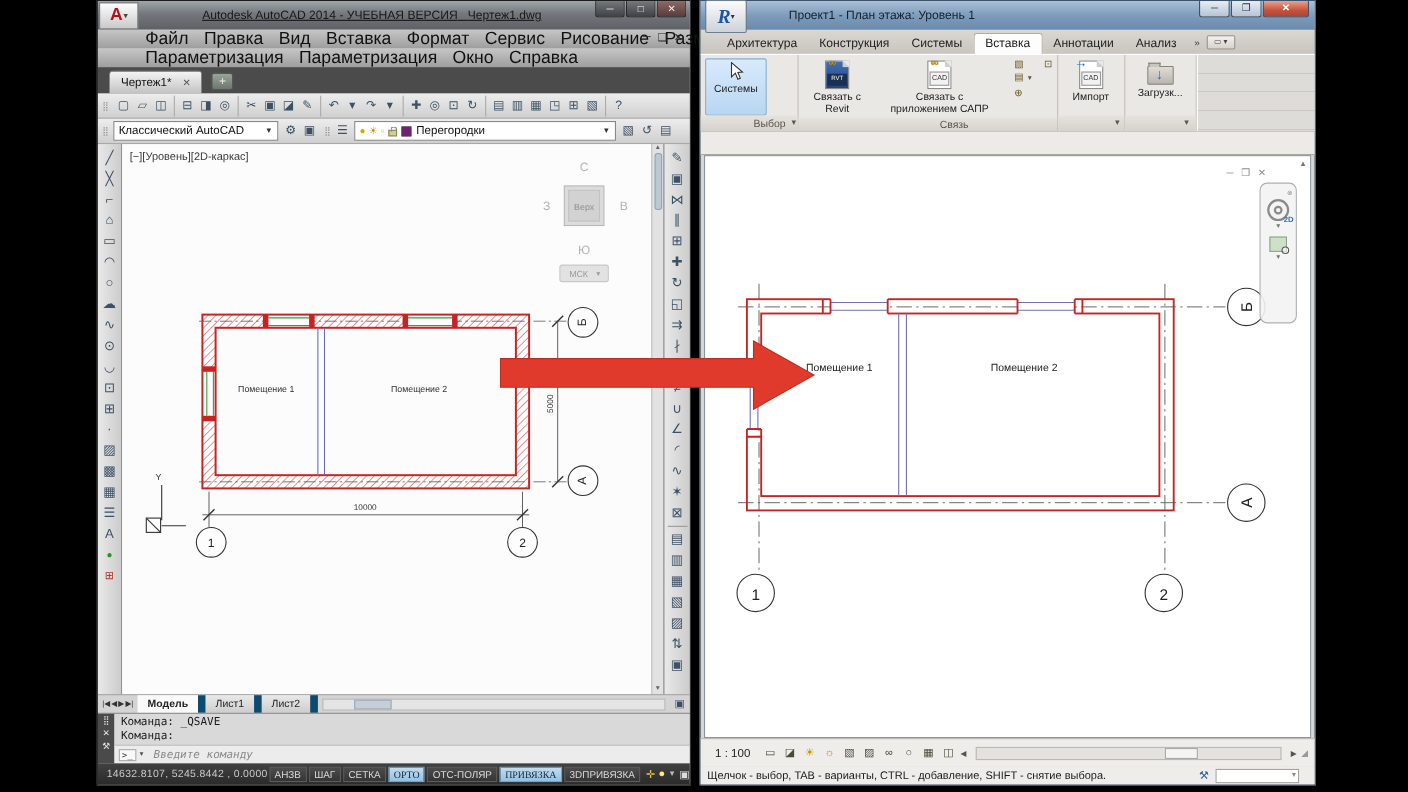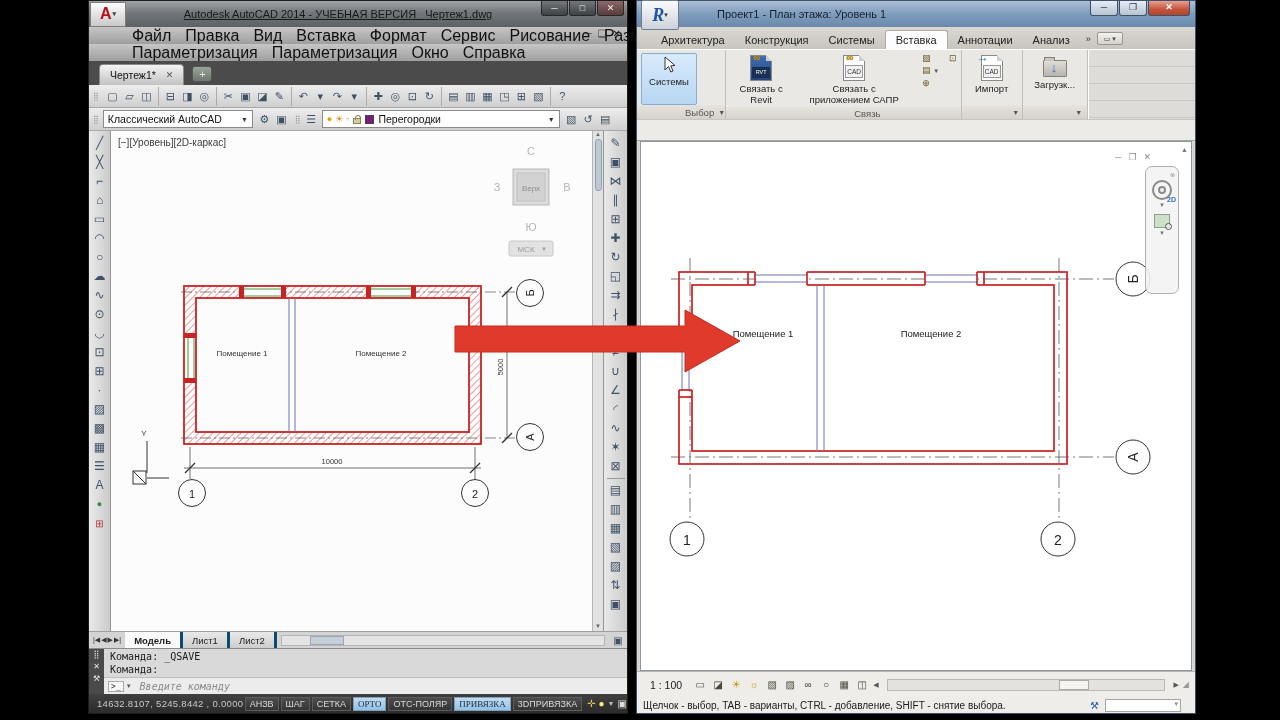--- a/index.html
+++ b/index.html
@@ -47,21 +47,21 @@
   .mod-tb{width:24px;border-left:1px solid #949494;}
   .vtb-icon{width:18px;height:19px;font-size:12px;line-height:19px;text-align:center;color:#3d5166;}
   .draw-tb .vtb-icon:nth-child(20){color:#2f8f2f;font-size:9px;}
   .draw-tb .vtb-icon:nth-child(21){color:#b33;font-size:10px;}
   .canvas{flex:1;background:#fcfcfc;position:relative;overflow:hidden;}
   .vp-label{position:absolute;left:7px;top:6px;font-size:10px;color:#3a3a3a;}
   .vscroll{width:11px;background:#e2e2e2;border-left:1px solid #b5b5b5;flex:none;display:flex;flex-direction:column;align-items:center;font-size:6px;color:#666;}
   .vthumb{width:7px;height:52px;background:#bcc8d4;border:1px solid #93a2b2;border-radius:3px;margin-top:2px;}
   .ac-layoutrow{height:17px;background:#d4d4d4;border-top:1px solid #a0a0a0;display:flex;align-items:center;font-size:9.5px;color:#222;flex:none;}
   .lt-nav{display:flex;gap:1px;padding:0 4px;color:#333;font-size:7px;}
-  .lt{padding:0 9px;height:100%;display:flex;align-items:center;border-right:3px solid #0c4a6e;background:linear-gradient(#e9e9e9,#cdcdcd);}
+  .lt{padding:0 9px;height:100%;display:flex;align-items:center;border-right:7px solid #0c4a6e;background:linear-gradient(#e9e9e9,#cdcdcd);}
   .lt.on{background:#fafafa;font-weight:bold;}
   .hscroll{flex:1;height:11px;margin:0 4px;background:#e4e4e4;border:1px solid #b5b5b5;position:relative;}
   .hthumb{position:absolute;left:28px;top:0;width:34px;height:9px;background:#c6cfd8;border:1px solid #9aa8b5;}
   .lr-icon{width:18px;font-size:10px;color:#3d5166;text-align:center;}
   .cmdwin{height:46px;display:flex;flex:none;border-top:1px solid #8a8a8a;}
   .cmd-side{width:15px;background:#4a4a4a;color:#e8e8e8;display:flex;flex-direction:column;align-items:center;font-size:8px;gap:3px;padding-top:1px;}
   .cmd-main{flex:1;display:flex;flex-direction:column;}
   .cmd-hist{flex:1;background:#d9d9d9;font-family:"DejaVu Sans Mono",monospace;font-size:10px;color:#1a1a1a;padding:1px 0 0 6px;line-height:13px;}
   .cmd-input{height:17px;background:#ececec;border-top:1px solid #bdbdbd;display:flex;align-items:center;padding-left:4px;}
   .prompt-box{font-family:"DejaVu Sans Mono",monospace;font-size:8px;border:1px solid #aaa;background:#f8f8f8;padding:0 2px;color:#333;}

